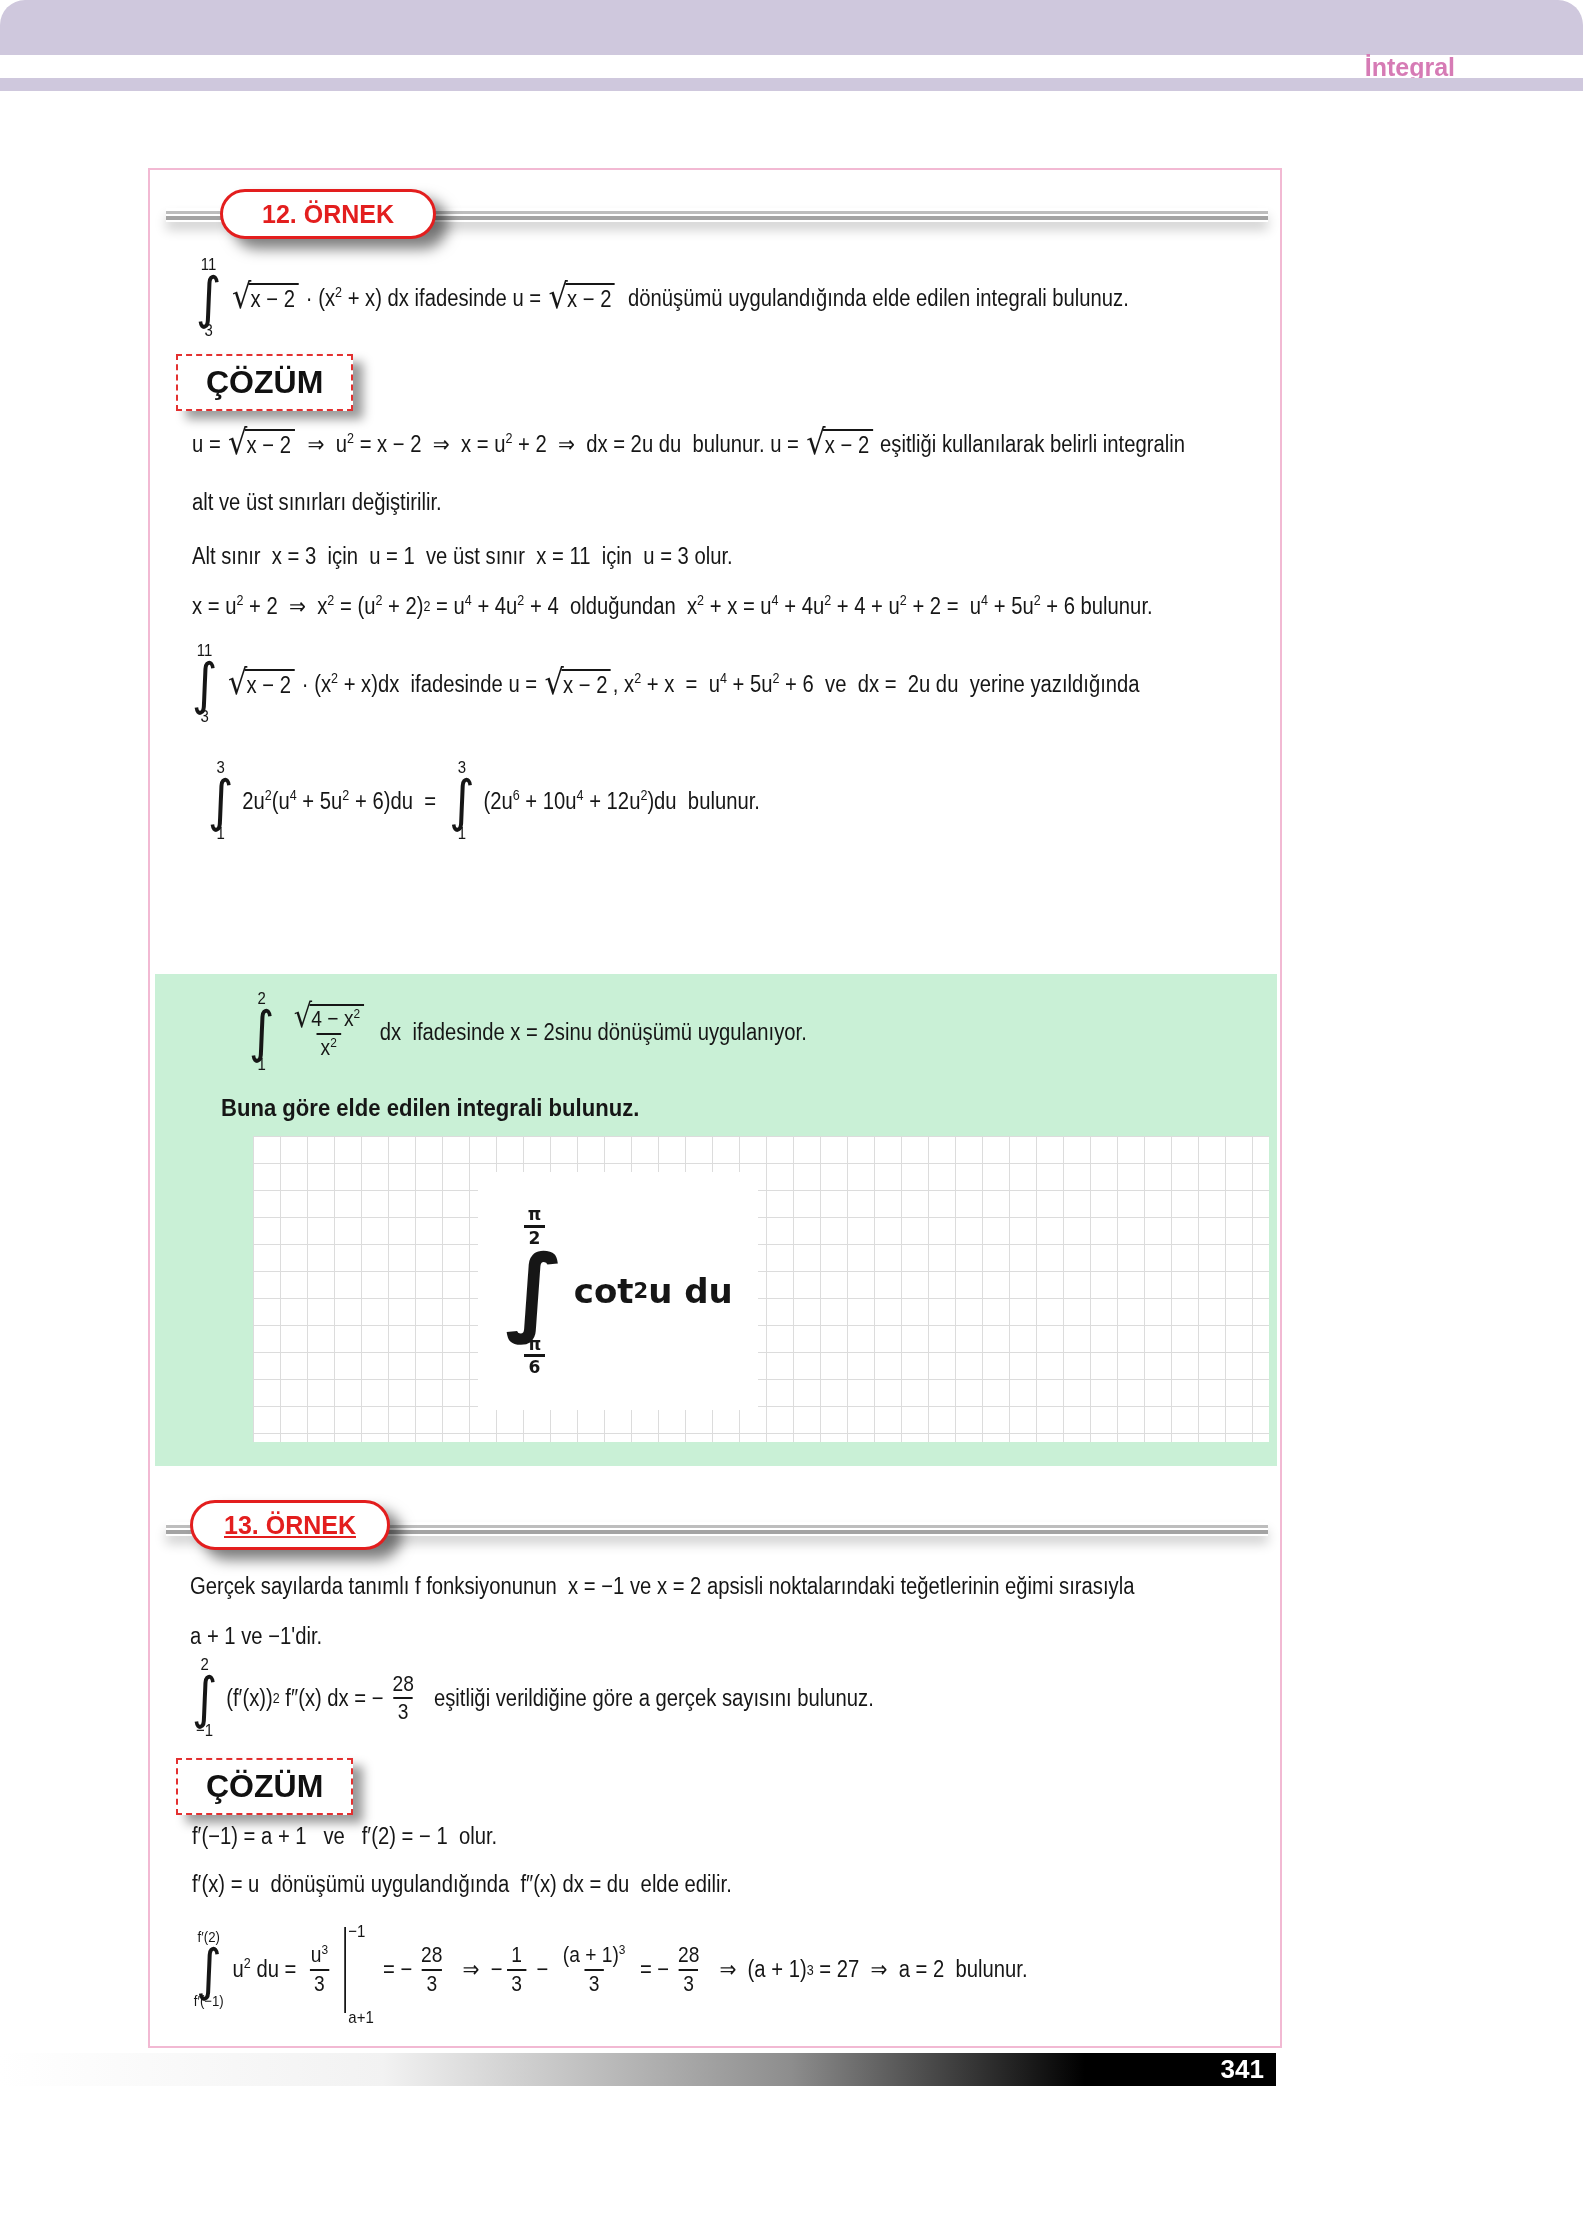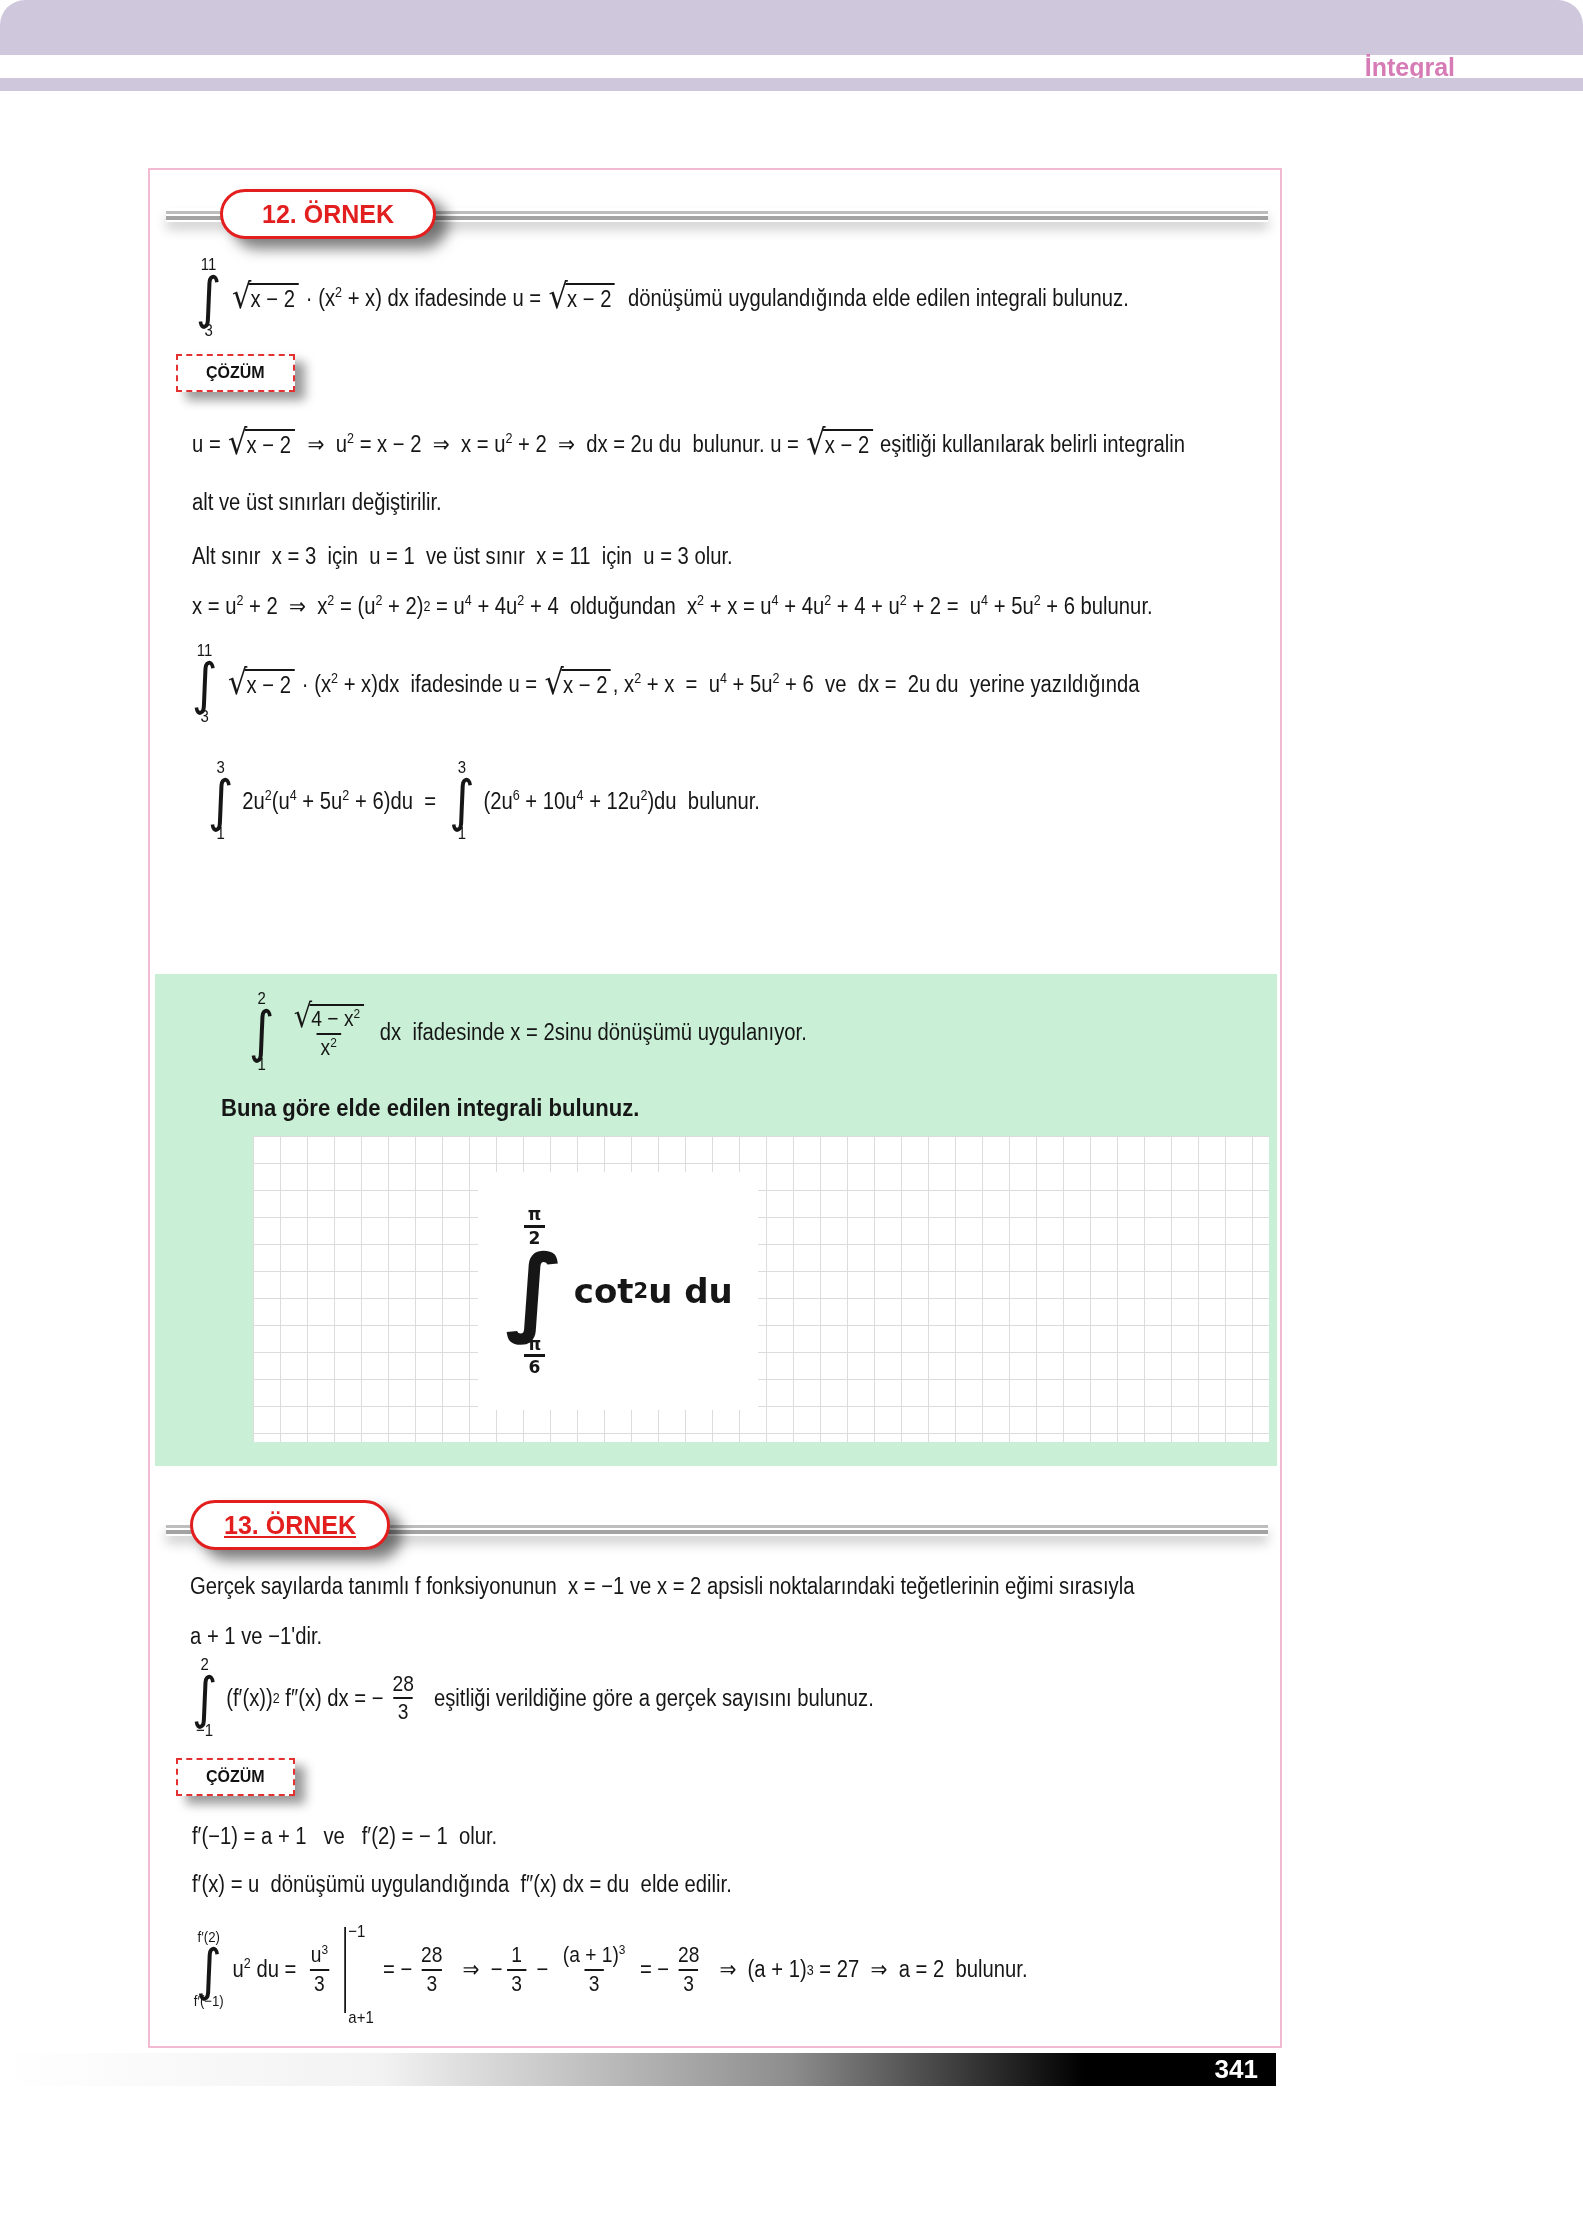--- a/index.html
+++ b/index.html
@@ -22,21 +22,21 @@
   .r1{top:38px;} .r2{top:1352px;}
 
   .badge-ornek{position:absolute;display:flex;align-items:center;justify-content:center;
                height:50px;background:#fff;border:3px solid #e31e1e;border-radius:28px;
                color:#e31e1e;font-weight:bold;font-size:25px;
                box-shadow:12px 10px 14px rgba(0,0,0,.5);box-sizing:border-box;}
   .b12{left:70px;top:19px;width:216px;}
   .b13{left:40px;top:1330px;width:200px;text-decoration:underline;}
 
   .badge-cozum{position:absolute;background:#fff;border:2px dashed #e33030;color:#111;
-               font-weight:bold;font-size:16px;padding:8px 28px;
+               font-weight:bold;font-size:32px;padding:8px 28px;
                box-shadow:10px 8px 10px rgba(0,0,0,.4);}
   .c1{left:26px;top:184px;} .c2{left:26px;top:1588px;}
 
   
   .mline{position:absolute;display:flex;align-items:center;font-size:23px;white-space:pre;
          transform:scaleX(.88);transform-origin:0 50%;line-height:1.25;}
   sup{font-size:.62em;line-height:0;}
   .sqrt{display:inline-flex;align-items:flex-start;margin:0 2px;}
   .rad{font-size:1.5em;line-height:.85;font-family:"DejaVu Sans",sans-serif;}
   .vinc{border-top:2px solid #161616;padding:0 4px 0 2px;margin-left:-3px;margin-top:1px;}
@@ -87,21 +87,21 @@
   .p2c{left:40px;top:1478px;height:100px;}
   .l20{left:42px;top:1652px;}
   .l21{left:42px;top:1700px;}
   .l22{left:42px;top:1737px;height:125px;}
   .l22 .ilim{font-size:15px;}
 
   
   .footer-bar{position:absolute;top:2053px;left:0;width:1276px;height:33px;
               background:linear-gradient(90deg,#ffffff 0%,#f2f2f2 30%,#8d8d8d 62%,#000 85%);
               display:flex;align-items:center;justify-content:flex-end;
-              padding-right:18px;box-sizing:border-box;}
+              padding-right:12px;box-sizing:border-box;}
   .pagenum{color:#fff;font-weight:bold;font-size:26px;}
 </style>
 </head>
 <body>
 
 <div class="page">
 
   <div class="hdr-band1"></div>
   <div class="hdr-title">İntegral</div>
   <div class="hdr-band2"></div>

